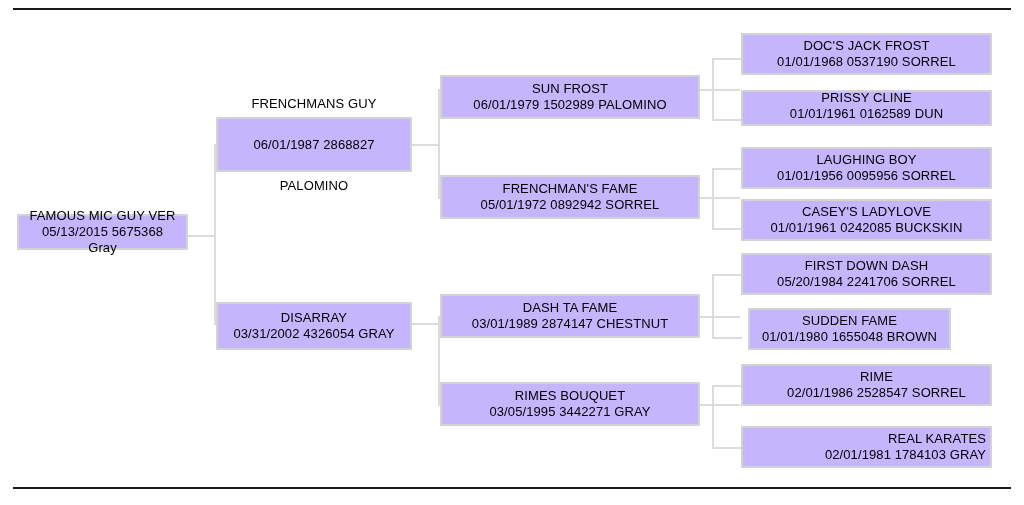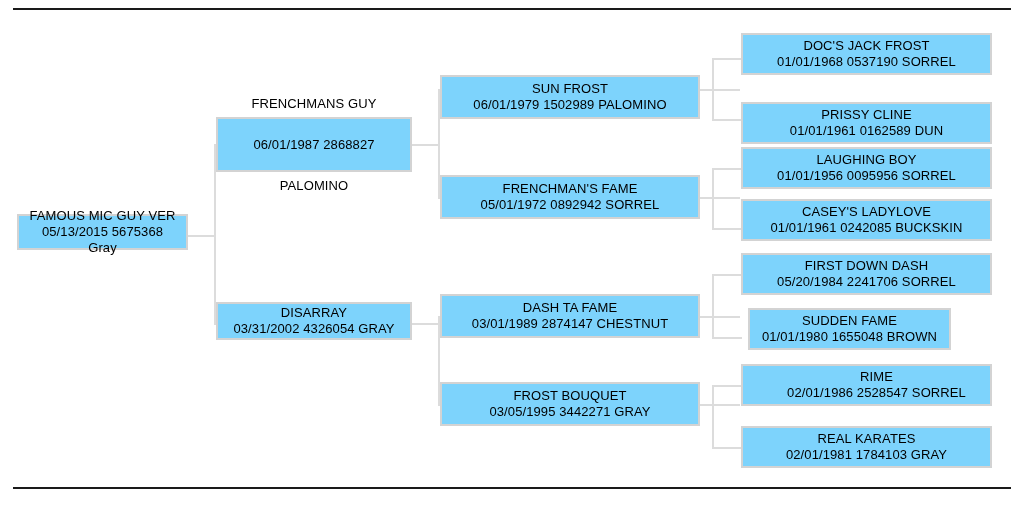--- a/index.html
+++ b/index.html
@@ -29,21 +29,21 @@
     background: #1a1a1a;
   }
   .rule.top    { top: 8px; }
   .rule.bottom { top: 487px; }
 
   
   .node {
     position: absolute;
     box-sizing: border-box;
     border: 2px solid #d3d3d3;
-    background: #7dd3fc;
+    background: #c4b5fd;
     display: flex;
     flex-direction: column;
     align-items: center;
     justify-content: center;
     text-align: center;
     color: #000000;
     font-size: 13px;
     line-height: 16px;
     letter-spacing: 0.1px;
     padding: 2px 4px;
@@ -109,51 +109,51 @@
     <span class="ln">05/13/2015 5675368</span>
     <span class="ln">Gray</span>
   </div>
 
   <div class="node" style="left:216px; top:117px; width:196px; height:55px;gap:25px;">
     <span class="ln">FRENCHMANS GUY</span>
     <span class="ln">06/01/1987 2868827</span>
     <span class="ln">PALOMINO</span>
   </div>
 
-  <div class="node" style="left:216px; top:302px; width:196px; height:38px;">
+  <div class="node" style="left:216px; top:302px; width:196px; height:48px;">
     <span class="ln">DISARRAY</span>
     <span class="ln">03/31/2002 4326054 GRAY</span>
   </div>
 
   <div class="node" style="left:440px; top:67px; width:260px; height:44px;margin-top:8px;">
     <span class="ln">SUN FROST</span>
     <span class="ln">06/01/1979 1502989 PALOMINO</span>
   </div>
 
   <div class="node" style="left:440px; top:175px; width:260px; height:44px;">
     <span class="ln">FRENCHMAN'S FAME</span>
     <span class="ln">05/01/1972 0892942 SORREL</span>
   </div>
 
   <div class="node" style="left:440px; top:294px; width:260px; height:44px;">
     <span class="ln">DASH TA FAME</span>
     <span class="ln">03/01/1989 2874147 CHESTNUT</span>
   </div>
 
   <div class="node" style="left:440px; top:382px; width:260px; height:44px;">
-    <span class="ln">FROST BOUQUET</span>
+    <span class="ln">RIMES BOUQUET</span>
     <span class="ln">03/05/1995 3442271 GRAY</span>
   </div>
 
   <div class="node" style="left:741px; top:33px; width:251px; height:42px;">
     <span class="ln">DOC'S JACK FROST</span>
     <span class="ln">01/01/1968 0537190 SORREL</span>
   </div>
 
-  <div class="node" style="left:741px; top:102px; width:251px; height:42px;">
+  <div class="node" style="left:741px; top:90px; width:251px; height:36px;justify-content:flex-end;">
     <span class="ln">PRISSY CLINE</span>
     <span class="ln">01/01/1961 0162589 DUN</span>
   </div>
 
   <div class="node" style="left:741px; top:147px; width:251px; height:42px;">
     <span class="ln">LAUGHING BOY</span>
     <span class="ln">01/01/1956 0095956 SORREL</span>
   </div>
 
   <div class="node" style="left:741px; top:199px; width:251px; height:42px;">
@@ -169,18 +169,18 @@
   <div class="node" style="left:741px; top:308px; width:203px; height:42px;margin-left:7px;">
     <span class="ln">SUDDEN FAME</span>
     <span class="ln">01/01/1980 1655048 BROWN</span>
   </div>
 
   <div class="node" style="left:741px; top:364px; width:251px; height:42px;padding-left:24px;">
     <span class="ln">RIME</span>
     <span class="ln">02/01/1986 2528547 SORREL</span>
   </div>
 
-  <div class="node" style="left:741px; top:426px; width:251px; height:42px;">
+  <div class="node" style="left:741px; top:426px; width:251px; height:42px;align-items:flex-end;">
     <span class="ln">REAL KARATES</span>
     <span class="ln">02/01/1981 1784103 GRAY</span>
   </div>
 
 </div>
 
 </body></html>

